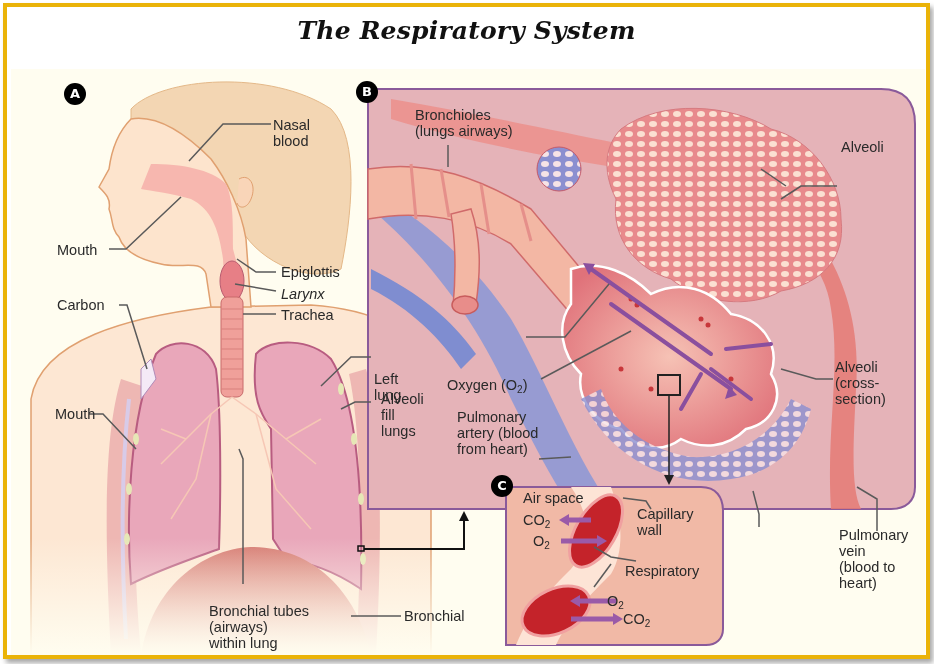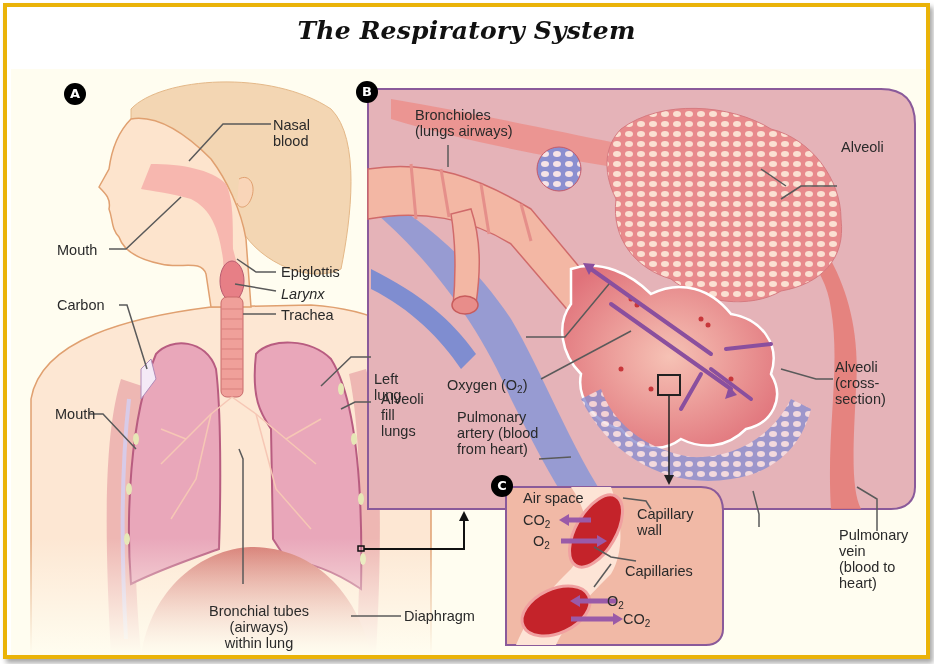--- a/index.html
+++ b/index.html
@@ -210,24 +210,24 @@
     <div class="lbl" style="left:270px;top:195px;">Epiglottis</div>
     <div class="lbl" style="left:270px;top:217px;font-style:italic;">Larynx</div>
     <div class="lbl" style="left:270px;top:238px;">Trachea</div>
     <div class="lbl" style="left:46px;top:228px;">Carbon</div>
     <div class="lbl" style="left:44px;top:337px;">Mouth</div>
     <div class="lbl" style="left:363px;top:278px;margin-top:24px;">Left
 lung</div>
     <div class="lbl" style="left:370px;top:322px;">Alveoli
 fill
 lungs</div>
-    <div class="lbl" style="left:198px;top:534px;text-align:center;">Bronchial tubes
+    <div class="lbl" style="left:198px;top:534px;">Bronchial tubes
 (airways)
 within lung</div>
-    <div class="lbl" style="left:393px;top:539px;">Diaphragm</div>
+    <div class="lbl" style="left:393px;top:539px;">Bronchial</div>
 
     <div class="lbl" style="left:404px;top:38px;">Bronchioles
 (lungs airways)</div>
     <div class="lbl" style="left:830px;top:70px;">Alveoli</div>
     <div class="lbl" style="left:436px;top:308px;text-align:center;"><span>Oxygen (O</span><sub>2</sub><span>)</span></div>
     <div class="lbl" style="left:446px;top:340px;">Pulmonary
 artery (blood
 from heart)</div>
     <div class="lbl" style="left:824px;top:290px;">Alveoli
 (cross-
@@ -235,17 +235,17 @@
     <div class="lbl" style="left:828px;top:458px;">Pulmonary
 vein
 (blood to
 heart)</div>
 
     <div class="lbl" style="left:512px;top:421px;">Air space</div>
     <div class="lbl" style="left:512px;top:443px;"><span>CO</span><sub>2</sub></div>
     <div class="lbl" style="left:522px;top:464px;"><span>O</span><sub>2</sub></div>
     <div class="lbl" style="left:626px;top:437px;">Capillary
 wall</div>
-    <div class="lbl" style="left:614px;top:494px;">Capillaries</div>
+    <div class="lbl" style="left:614px;top:494px;">Respiratory</div>
     <div class="lbl" style="left:596px;top:524px;"><span>O</span><sub>2</sub></div>
     <div class="lbl" style="left:612px;top:542px;"><span>CO</span><sub>2</sub></div>
   </div>
 </div>
 
 </body></html>

